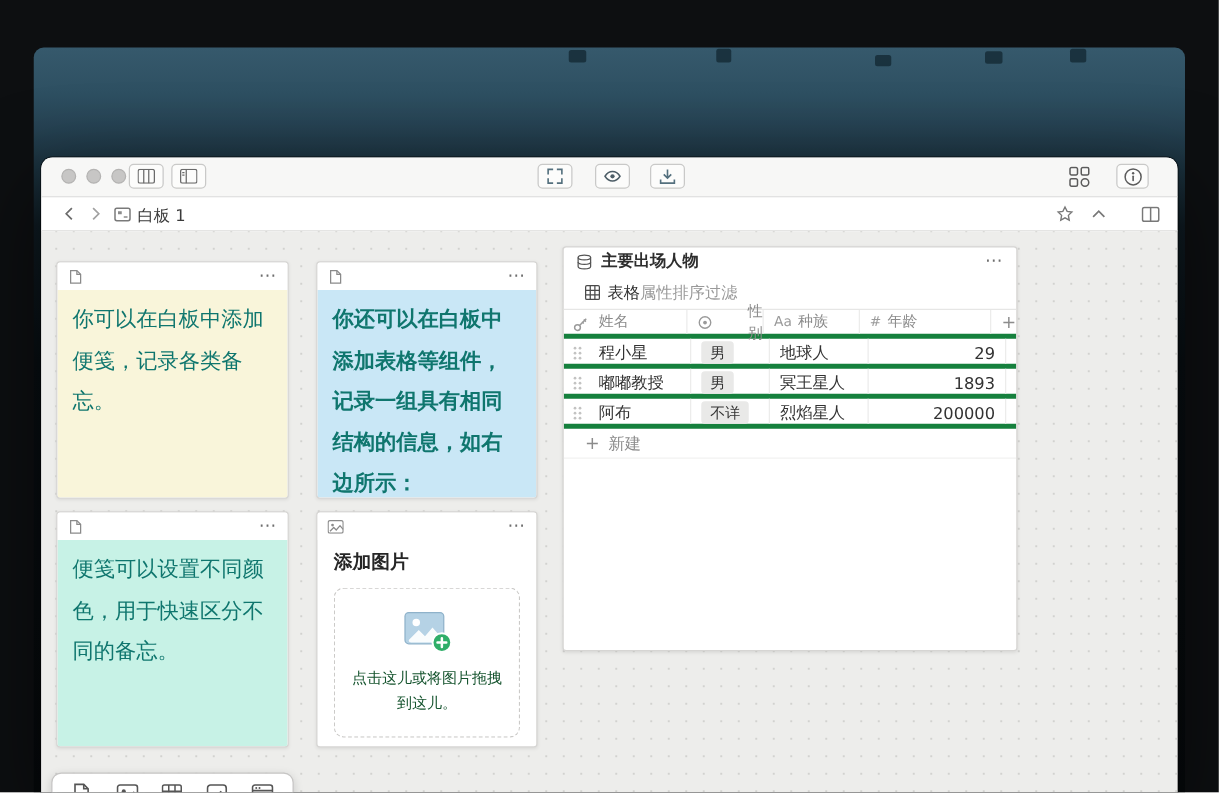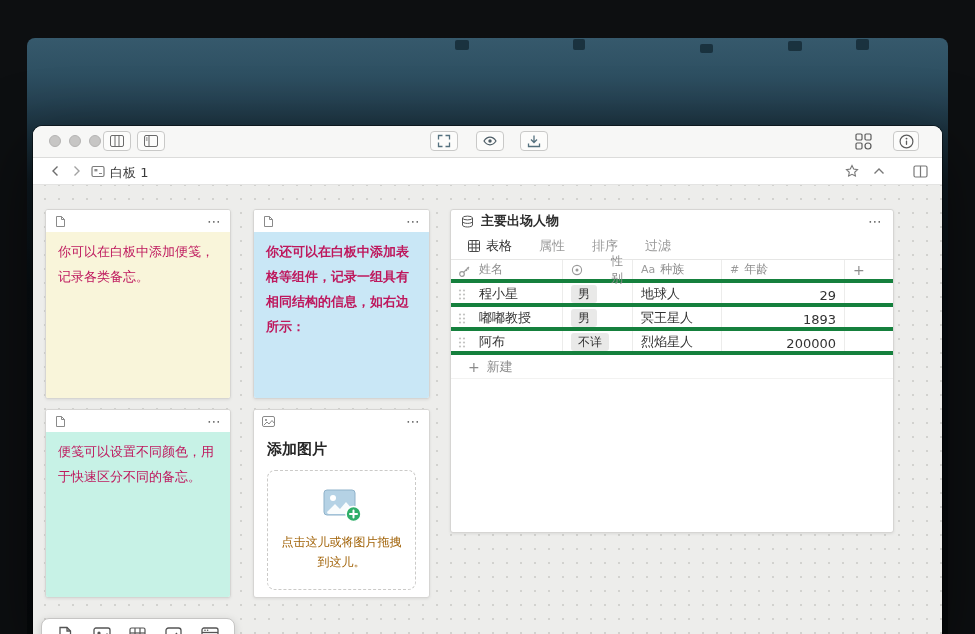--- a/index.html
+++ b/index.html
@@ -35,34 +35,34 @@
   
   .card{position:absolute;background:#fff;border:1px solid #d6d5d3;border-radius:3px;box-shadow:0 1px 3px rgba(0,0,0,.08);box-sizing:border-box;overflow:hidden;}
   .card-head{height:22px;display:flex;align-items:center;padding:0 8px;background:#fff;}
   .card-head .spacer{flex:1;}
   .more{color:#6e6e6e;font-size:14px;line-height:1;cursor:pointer;letter-spacing:1px;}
 
   .pos-note1{left:12px;top:24px;width:186px;height:190px;}
   .pos-note2{left:220px;top:24px;width:177px;height:190px;}
   .pos-note3{left:12px;top:224px;width:186px;height:189px;}
   .pos-image{left:220px;top:224px;width:177px;height:189px;}
-  .pos-table{left:417px;top:24px;width:444px;height:324px;}
-
-  .note-body{height:calc(100% - 22px);padding:8px 12px;font-size:13px;line-height:1.92;color:#be185d;box-sizing:border-box;}
+  .pos-table{left:417px;top:12px;width:364px;height:324px;}
+
+  .note-body{height:calc(100% - 22px);padding:8px 12px;font-size:17px;line-height:1.92;color:#0f766e;box-sizing:border-box;}
 
   
   .img-title{margin:8px 13px 0;font-size:15px;font-weight:bold;color:#262626;}
   .dropzone{margin:11px 13px 0;height:118px;border:1.5px dashed #cbcac8;border-radius:8px;display:flex;flex-direction:column;
     align-items:center;justify-content:center;gap:9px;padding:0 12px;cursor:pointer;}
-  .drop-caption{font-size:12px;color:#a16207;line-height:1.7;text-align:center;}
+  .drop-caption{font-size:12px;color:#14532d;line-height:1.7;text-align:center;}
 
   
   .db-head{height:22px;display:flex;align-items:center;gap:7px;padding:0 10px;}
   .db-title{font-size:13px;font-weight:bold;color:#2e2e2e;}
-  .db-tabs{height:27px;display:flex;align-items:center;gap:27px;padding-left:17px;font-size:13px;color:#9a9a9a;}
+  .db-tabs{height:27px;display:flex;align-items:center;padding-left:17px;font-size:13px;color:#9a9a9a;}
   .db-tab{display:flex;align-items:center;gap:6px;cursor:pointer;}
   .db-tab.active{color:#333;}
   .db-table{border-top:1px solid #e6e6e5;}
   .tr{display:flex;height:24px;border-bottom:4px solid #15803d;box-sizing:border-box;}
   .tr.head{height:23px;}
   .th,.td{display:flex;align-items:center;border-right:1px solid #ececeb;box-sizing:border-box;padding-left:8px;}
   .th{color:#8c8c8c;font-size:12px;gap:5px;}
   .td{font-size:13px;color:#333;align-items:flex-end;}
   .c-name{width:112px;}
   .c-gender{width:70px;gap:28px;}

